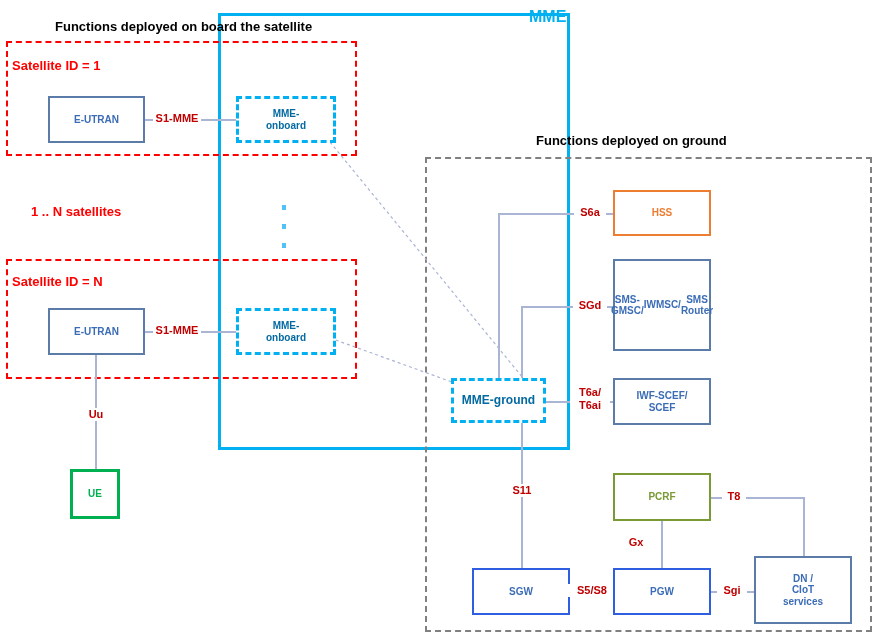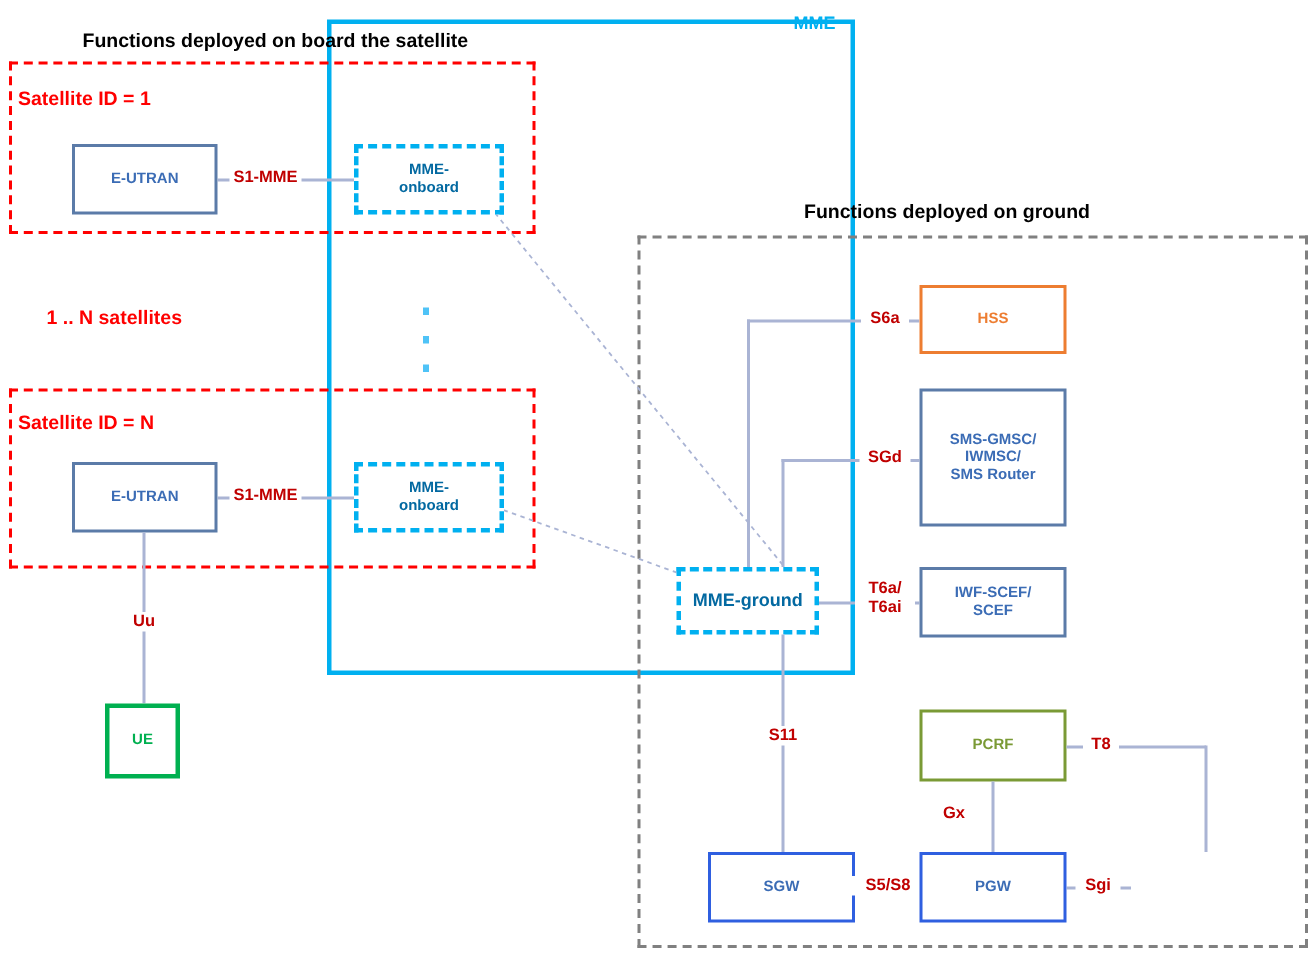--- a/index.html
+++ b/index.html
@@ -20,21 +20,21 @@
   .node.blue{border:2px solid #2f5fe0;color:#3b6cb5;}
   .node.cyan-dash{border:3px dashed #00b0f0;color:#0369a1;}
   .node.orange{border:2px solid #ed7d31;color:#ed7d31;}
   .node.green{border:3px solid #00b050;color:#00b050;}
   .node.olive{border:2px solid #7a9a35;color:#7a9a35;}
 
   
   .cap{font-size:13px;font-weight:bold;color:#000;white-space:nowrap;}
   .redlab{font-size:11px;font-weight:bold;color:#c00000;white-space:nowrap;
           background:#fff;text-align:center;line-height:1.15;}
-  .mmelab{font-size:12px;font-weight:bold;color:#00b0f0;white-space:nowrap;}
+  .mmelab{font-size:16px;font-weight:bold;color:#00b0f0;white-space:nowrap;}
   .satlab{font-size:13px;font-weight:bold;color:#ff0000;white-space:nowrap;}
 
   
   .ln{background:#aab4d4;}
   .lnh{height:1.5px;}
   .lnv{width:1.5px;}
   .dot{width:4px;height:5px;background:#4fc3f7;}
   svg.diag{position:absolute;left:0;top:0;width:876px;height:640px;pointer-events:none;}
 </style>
 </head>
@@ -97,21 +97,21 @@
   <div class="abs redlab" style="left:573px;top:299px;width:34px;">SGd</div>
 
   <div class="abs ln lnh" style="left:546px;top:401px;width:67px;"></div>
   <div class="abs redlab" style="left:570px;top:386px;width:40px;">
     <div>T6a/</div>
     <div>T6ai</div>
   </div>
 
   <div class="abs node orange" style="left:613px;top:190px;width:98px;height:46px;">HSS</div>
 
-  <div class="abs node slate" style="left:613px;top:259px;width:98px;height:92px;flex-direction:column;">
+  <div class="abs node slate" style="left:613px;top:259px;width:98px;height:92px;flex-direction:row;">
     <span>SMS-GMSC/</span>
     <span>IWMSC/</span>
     <span>SMS Router</span>
   </div>
 
   <div class="abs node slate" style="left:613px;top:378px;width:98px;height:47px;flex-direction:column;">
     <span>IWF-SCEF/</span>
     <span>SCEF</span>
   </div>
 
@@ -127,14 +127,19 @@
   <div class="abs ln lnv" style="left:803px;top:497px;height:71px;"></div>
   <div class="abs redlab" style="left:722px;top:490px;width:24px;">T8</div>
 
   <div class="abs ln lnh" style="left:570px;top:591px;width:43px;"></div>
   <div class="abs ln lnh" style="left:711px;top:591px;width:43px;"></div>
 
   <div class="abs node blue" style="left:472px;top:568px;width:98px;height:47px;">SGW</div>
   <div class="abs redlab" style="left:568px;top:584px;width:48px;">S5/S8</div>
   <div class="abs node blue" style="left:613px;top:568px;width:98px;height:47px;">PGW</div>
   <div class="abs redlab" style="left:717px;top:584px;width:30px;">Sgi</div>
+  <div class="abs node slate" style="left:754px;top:556px;width:98px;height:68px;flex-direction:column;">
+    <span>DN /</span>
+    <span>CIoT</span>
+    <span>services</span>
+  </div>
 
 </div>
 
 </body></html>

